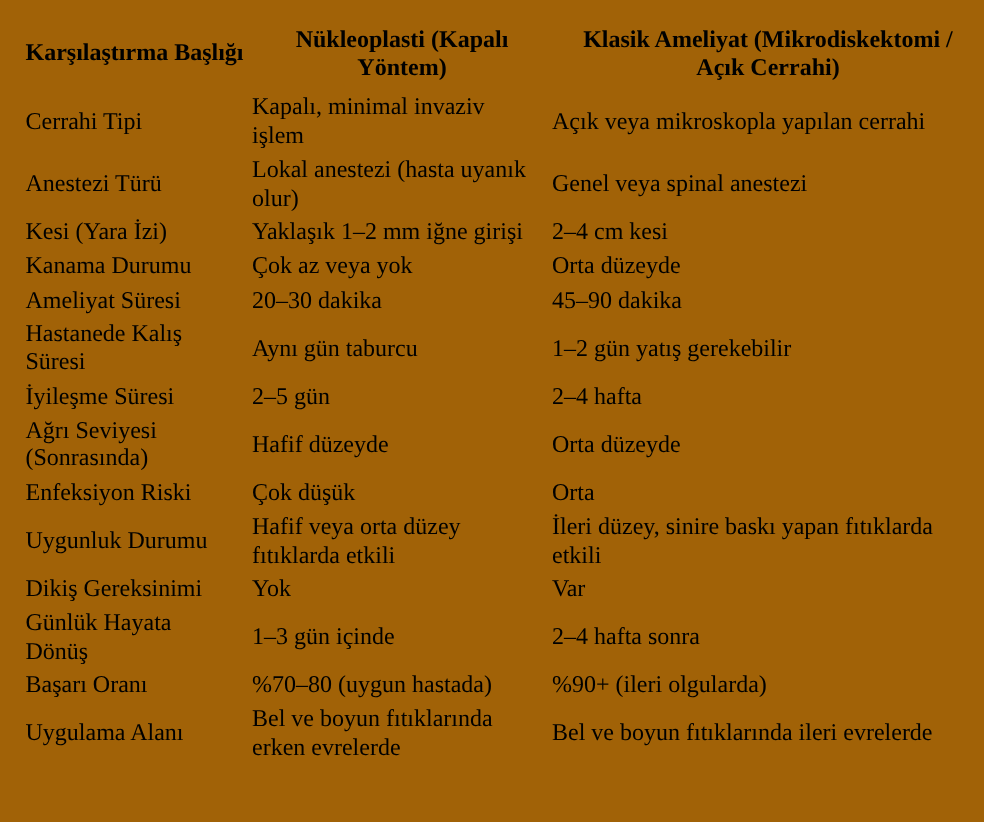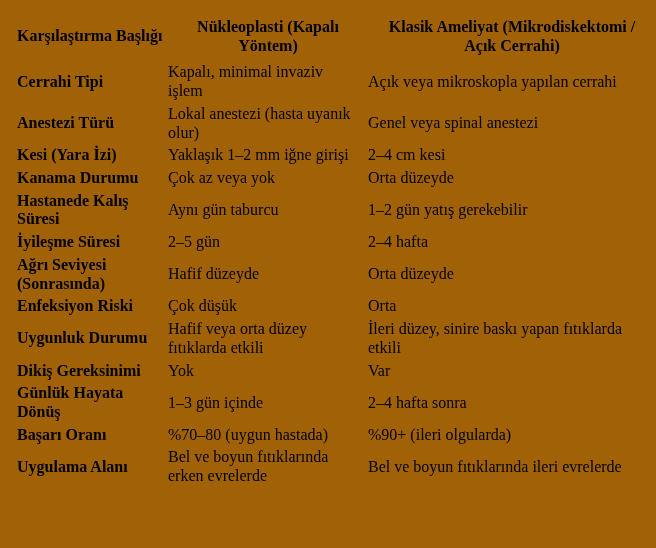--- a/index.html
+++ b/index.html
@@ -44,21 +44,21 @@
   }
   table.cmp th.h1 {
     text-align: left;
     padding-left: 17px;
   }
   table.cmp th.h2,
   table.cmp th.h3 {
     text-align: center;
   }
   table.cmp td.lbl {
-    font-weight: bold;
+    font-weight: normal;
     padding-left: 17px;
   }
   table.cmp td.v2 { padding-right: 6px; margin-top: 32px; }
   table.cmp td.v3 { padding-right: 2px; }
 </style>
 </head>
 <body>
 
 <div class="page">
   <table class="cmp">
@@ -91,20 +91,25 @@
       </tr>
       <tr>
         <td class="lbl">Kesi (Yara İzi)</td>
         <td class="v2">Yaklaşık 1–2 mm iğne girişi</td>
         <td class="v3">2–4 cm kesi</td>
       </tr>
       <tr>
         <td class="lbl">Kanama Durumu</td>
         <td class="v2">Çok az veya yok</td>
         <td class="v3">Orta düzeyde</td>
+      </tr>
+      <tr>
+        <td class="lbl">Ameliyat Süresi</td>
+        <td class="v2">20–30 dakika</td>
+        <td class="v3">45–90 dakika</td>
       </tr>
       <tr>
         <td class="lbl">Hastanede Kalış
 Süresi</td>
         <td class="v2">Aynı gün taburcu</td>
         <td class="v3">1–2 gün yatış gerekebilir</td>
       </tr>
       <tr>
         <td class="lbl">İyileşme Süresi</td>
         <td class="v2">2–5 gün</td>

